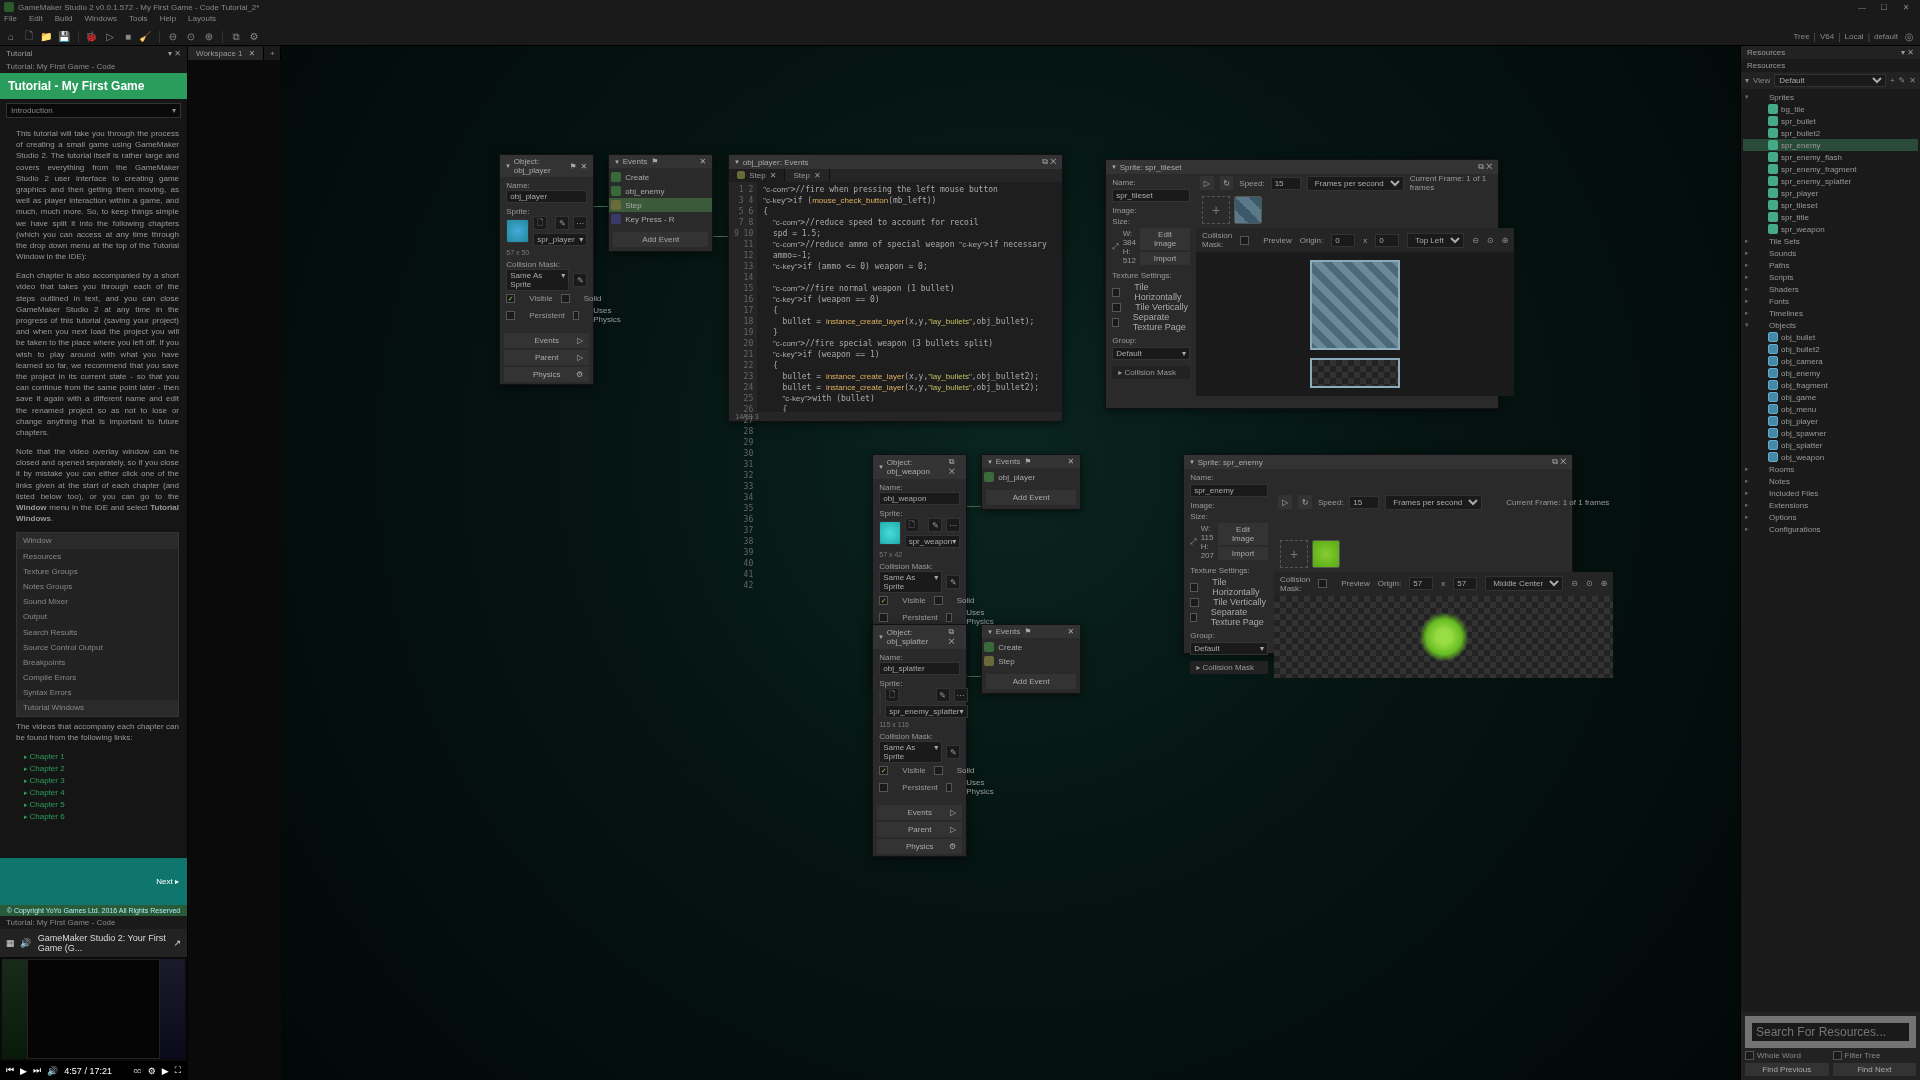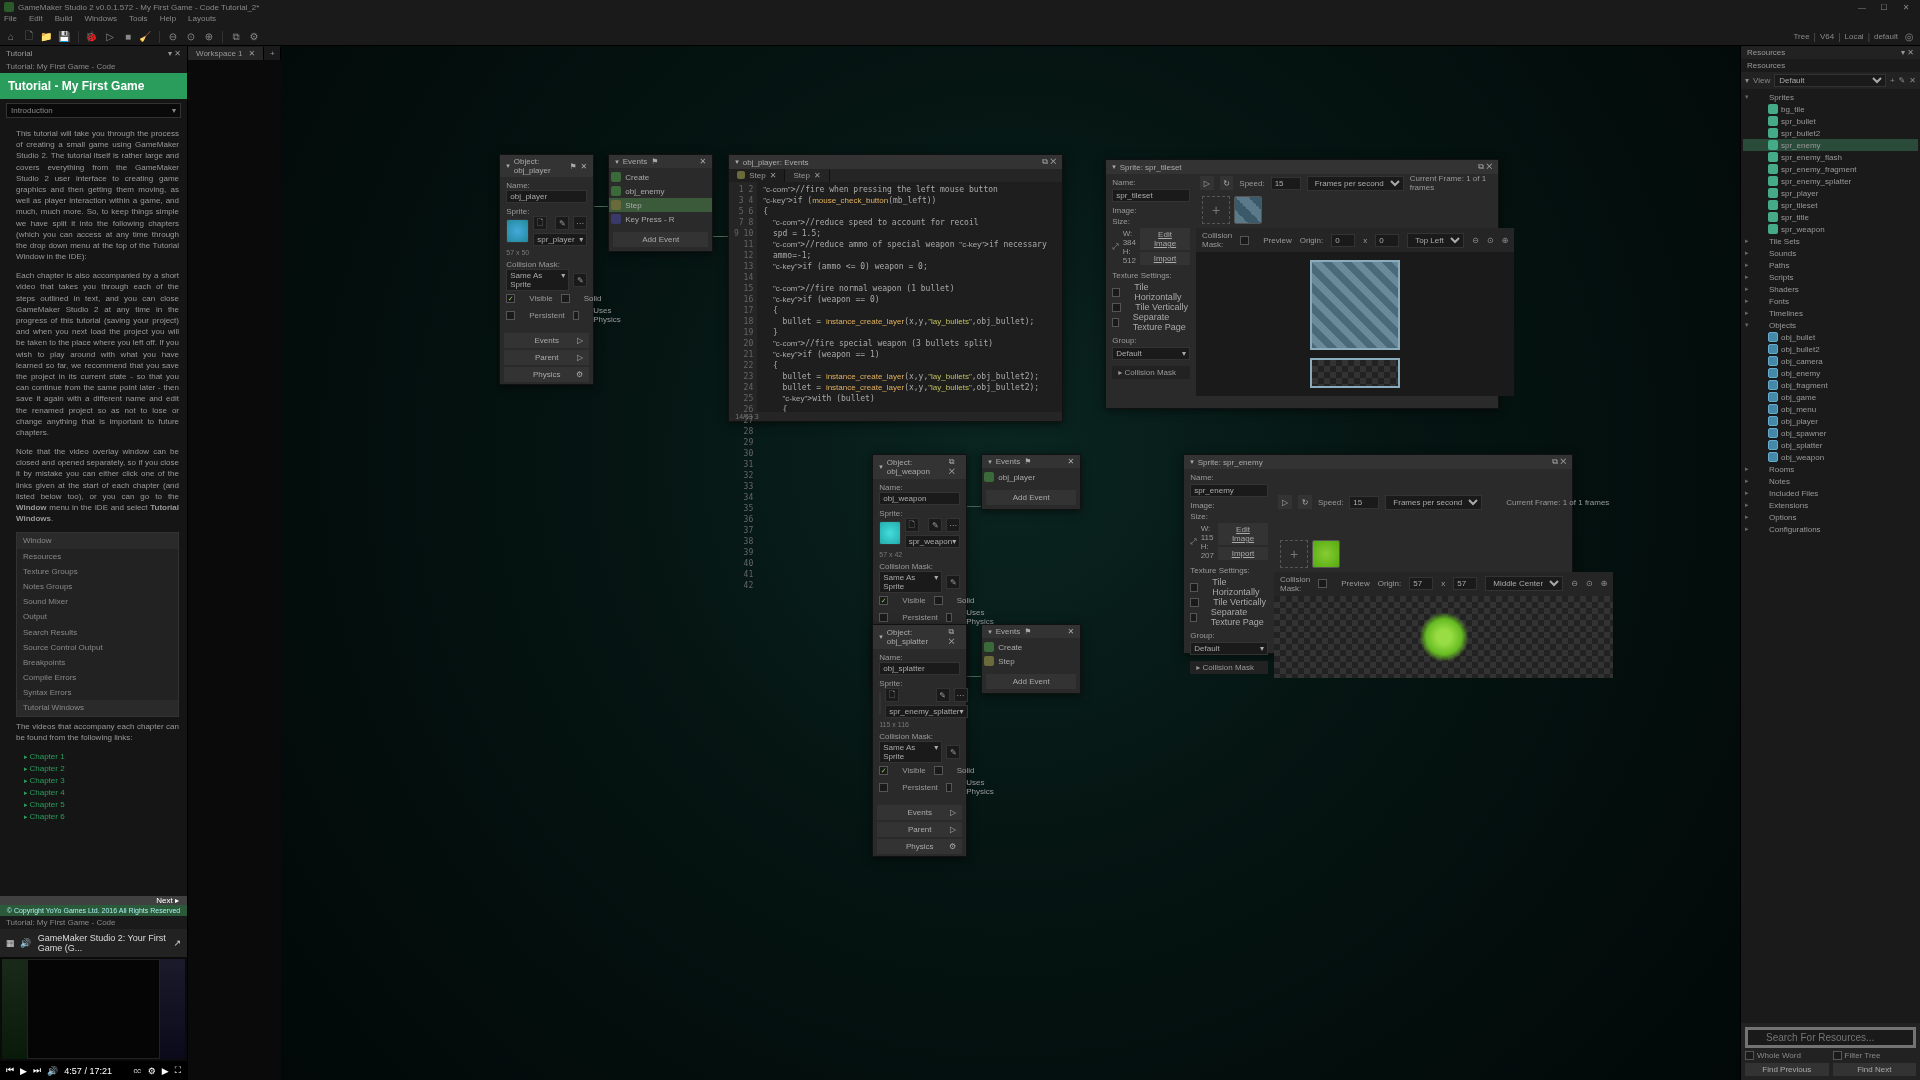--- a/index.html
+++ b/index.html
@@ -24,21 +24,21 @@
 .tutorial-header { background:#2a9d5c; padding:6px 8px; color:#fff; font-weight:bold; font-size:12px; }
 .tutorial-dropdown { margin:4px 6px; background:#0a0a0a; border:1px solid #333; padding:2px 4px; font-size:8px; color:#888; display:flex; justify-content:space-between; }
 .tutorial-body { padding:6px 8px; font-size:8px; color:#999; line-height:1.4; overflow-y:auto; flex:1;margin-left:8px; }
 .tutorial-body p { margin-bottom:8px; text-align:justify; }
 .chapter-list { list-style:none; margin:4px 0 8px 8px; }
 .chapter-list li { color:#2a9d5c; font-size:8px; line-height:1.5; cursor:pointer; }
 .chapter-list li::before { content:"▸ "; color:#2a9d5c; font-size:7px; }
 .windows-box { background:#222; border:1px solid #333; margin:4px 0; }
 .windows-box div { padding:2px 6px; font-size:8px; color:#888; }
 .windows-box div.sel { background:#2a2a2a; }
-.next-btn { background:#404040; color:#fff; padding:0 8px; text-align:right; font-size:8px; cursor:pointer; }
+.next-btn { background:#0f766e; color:#fff; padding:19px 8px; text-align:right; font-size:8px; cursor:pointer; }
 .copyright { background:#2a5a3a; padding:2px 6px; font-size:7px; color:#aee; text-align:center; }
 .video-section { background:#0a0a0a; }
 .video-bread { padding:2px 6px; font-size:8px; color:#888; background:#1a1a1a; }
 .video-title { padding:4px 6px; background:#222; color:#ddd; font-size:9px; display:flex; align-items:center; gap:6px; }
 .video-thumb { height:100px; background:#000; margin:2px; position:relative; display:flex; }
 .video-thumb-left { width:25px; background:linear-gradient(#1a2a1a,#0a1a0a); }
 .video-thumb-main { flex:1; background:#050505; border:1px solid #222; }
 .video-thumb-right { width:25px; background:linear-gradient(#1a1a2a,#0a0a1a); }
 .video-controls { display:flex; align-items:center; gap:6px; padding:3px 6px; background:#000; }
 .video-controls span { color:#fff; font-size:9px; cursor:pointer; }
@@ -81,21 +81,21 @@
 .code-body { display:flex; height:230px; }
 .gutter { width:28px; background:#252525; color:#666; font-size:8px; font-family:monospace; padding:2px 4px; text-align:right; line-height:11px; }
 .code-text { flex:1; font-family:monospace; font-size:8px; padding:2px 6px; line-height:11px; white-space:pre; overflow:hidden; }
 .c-str { color:#c0c060; }
 .c-fn { color:#e0b060; }
 .code-status { background:#252525; padding:1px 6px; font-size:7px; color:#777; }
 .sprite-editor { display:flex; flex-direction:column; }
 .sprite-info-row { font-size:8px; color:#999; margin-bottom:2px; }
 .sprite-size-row { display:flex; align-items:center; gap:4px; font-size:8px; color:#999; }
 .sprite-buttons { display:flex; flex-direction:column; gap:2px; }
-.sprite-btn { background:#333; padding:2px 8px; font-size:8px; color:#aaa; cursor:pointer; text-align:center; min-width:50px;text-decoration:underline; }
+.sprite-btn { background:#333; padding:2px 8px; font-size:8px; color:#aaa; cursor:pointer; text-align:center; min-width:50px; }
 .frames-bar { flex:1; display:flex; align-items:center; gap:6px; padding:0 4px; }
 .frames-bar .fb-btn { width:14px; height:14px; background:#333; cursor:pointer; font-size:8px; display:flex; align-items:center; justify-content:center; }
 .frames-bar .fb-text { font-size:8px; color:#999; }
 .frames-bar input { background:#1a1a1a; border:1px solid #333; width:30px; font-size:8px; color:#aaa; padding:1px 3px; }
 .frames-bar select { background:#1a1a1a; border:1px solid #333; font-size:8px; color:#aaa; padding:1px 3px; }
 .frames-strip { display:flex; gap:4px; padding:4px 6px; align-items:center; }
 .frame-add { width:28px; height:28px; border:1px dashed #555; display:flex; align-items:center; justify-content:center; color:#777; font-size:14px; cursor:pointer; }
 .frame-thumb { width:28px; height:28px; border:1px solid #555; background:#1a1a1a; }
 .sprite-collision-bar { background:#252525; padding:3px 6px; display:flex; align-items:center; gap:8px; font-size:8px; color:#999; }
 .sprite-collision-bar input, .sprite-collision-bar select { background:#1a1a1a; border:1px solid #333; color:#aaa; font-size:8px; padding:1px 3px; }
@@ -112,21 +112,21 @@
 .res-tree { flex:1; overflow-y:auto; padding:2px; }
 .tree-item { display:flex; align-items:center; gap:3px; padding:1px 2px; font-size:8px; color:#999; cursor:pointer; }
 .tree-item.sel { background:#2a4a3a; }
 .tree-item .ti-arrow { width:8px; font-size:7px; color:#666; }
 .tree-item .ti-icon { width:10px; height:10px; border-radius:2px; }
 .tree-item.d1 { padding-left:14px; }
 .ic-sprite { background:#4a8; }
 .ic-obj { background:#48a; border:1px solid #6ac; }
 .ic-folder { background:transparent; }
 .search-area { background:#222; padding:4px; }
-.search-input { width:100%; background:#1a1a1a; border:3px solid #737373; padding:2px 18px; font-size:10px; color:#888; }
+.search-input { width:100%; background:#1a1a1a; border:7px solid #737373; padding:2px 4px; font-size:12px; color:#888; }
 .search-row { display:flex; gap:4px; margin-top:3px; }
 .search-chk { display:flex; align-items:center; gap:3px; font-size:8px; color:#888; flex:1; }
 .search-btn { background:#333; padding:2px 8px; font-size:8px; color:#aaa; cursor:pointer; }
 .conn-line { position:absolute; height:1px; background:#4a6a5a; }
 </style>
 </head>
 <body>
 
 <div class="titlebar">
   <div class="titlebar-left">

